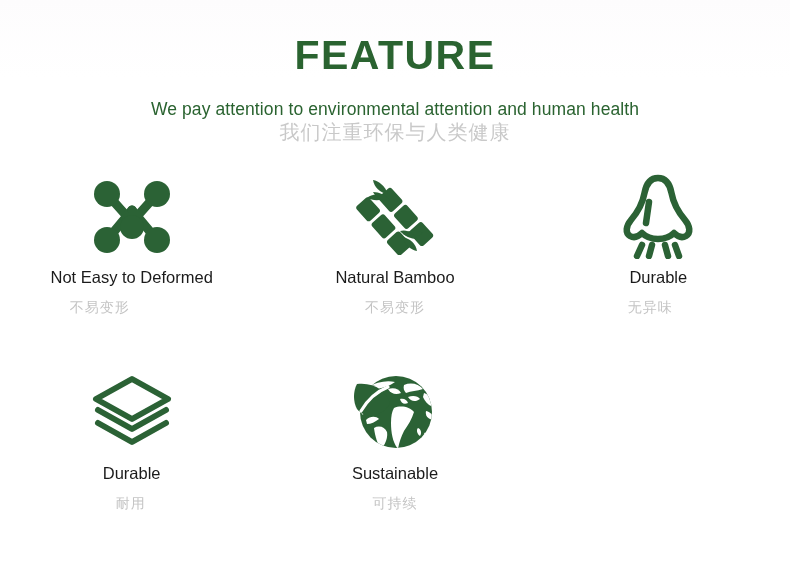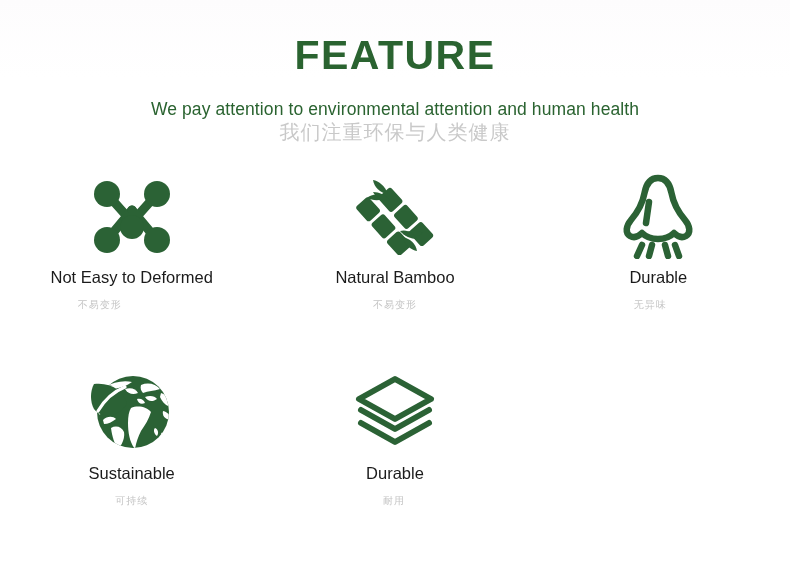--- a/index.html
+++ b/index.html
@@ -76,21 +76,21 @@
     display: block;
   }
   .label-en {
     font-size: 16.5px;
     color: #1b1b1b;
     line-height: 1.2;
     margin-top: 2px;
     white-space: nowrap;
   }
   .label-cn {
-    font-size: 10px;
+    font-size: 14px;
     color: #c4c4c4;
     line-height: 1.2;
     margin-top: 11px;
     letter-spacing: 1px;
     white-space: nowrap;
   }
   
   .cell-0 .label-cn { margin-right: 64px; }
   .cell-2 .label-cn { margin-right: 16px; }
   .cell-3 .label-cn { margin-right: 54px; }
@@ -175,20 +175,32 @@
           <line x1="31" y1="72" x2="28" y2="83"></line>
           <line x1="44" y1="72" x2="47" y2="83"></line>
           <line x1="54" y1="72" x2="58" y2="83"></line>
         </svg>
       </div>
       <div class="label-en">Durable</div>
       <div class="label-cn">无异味</div>
     </div>
 
 
+    <div class="cell cell-4 row-2">
+      <div class="icon-wrap">
+        <svg width="84" height="72" viewBox="0 0 84 72" fill="none" stroke="#2b6235" stroke-width="6" stroke-linejoin="round" stroke-linecap="round">
+          <path d="M42 4 L78 24 L42 44 L6 24 Z"></path>
+          <path d="M8 35 L42 54 L76 35"></path>
+          <path d="M8 48 L42 67 L76 48"></path>
+        </svg>
+      </div>
+      <div class="label-en">Durable</div>
+      <div class="label-cn">耐用</div>
+    </div>
+
     <div class="cell cell-5 row-2">
       <div class="icon-wrap">
         <svg width="82" height="80" viewBox="0 0 82 80" fill="none">
           <defs>
             <clipPath id="globeClip">
                 <circle cx="42" cy="41" r="36"></circle>
               </clipPath>
           </defs>
 
           <circle cx="42" cy="41" r="36" fill="#2b6235"></circle>
@@ -225,26 +237,14 @@
           </g>
 
           <path d="M3 13 C20 11 33 20 36 33 C26 48 10 47 3 38 C-1 31 -1 20 3 13 Z" fill="#2b6235"></path>
           <path d="M7 40 C14 28 24 20 34 16" stroke="#ffffff" stroke-width="3.2" fill="none" stroke-linecap="round"></path>
         </svg>
       </div>
       <div class="label-en">Sustainable</div>
       <div class="label-cn">可持续</div>
     </div>
 
-    <div class="cell cell-4 row-2">
-      <div class="icon-wrap">
-        <svg width="84" height="72" viewBox="0 0 84 72" fill="none" stroke="#2b6235" stroke-width="6" stroke-linejoin="round" stroke-linecap="round">
-          <path d="M42 4 L78 24 L42 44 L6 24 Z"></path>
-          <path d="M8 35 L42 54 L76 35"></path>
-          <path d="M8 48 L42 67 L76 48"></path>
-        </svg>
-      </div>
-      <div class="label-en">Durable</div>
-      <div class="label-cn">耐用</div>
-    </div>
-
   </div>
 </div>
 
 </body></html>

